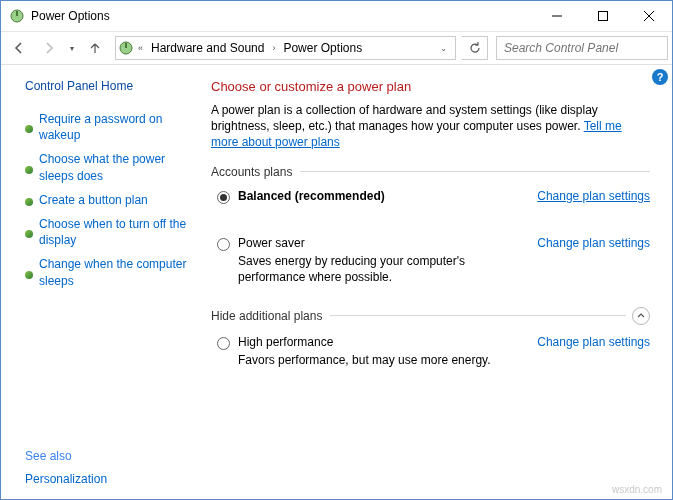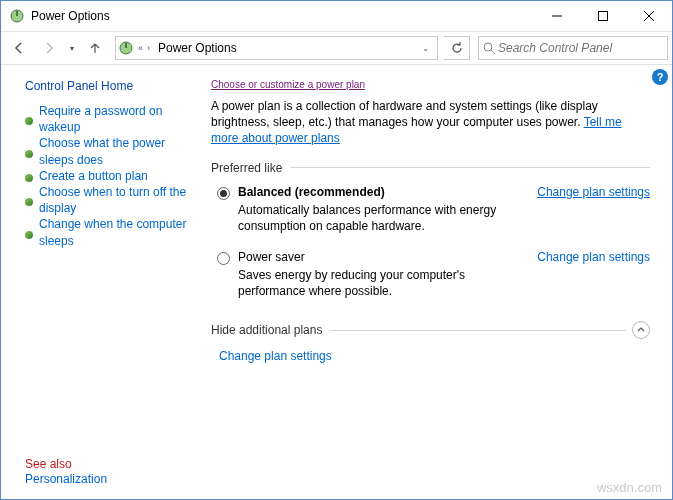--- a/index.html
+++ b/index.html
@@ -51,59 +51,60 @@
     align-items: center;
     padding: 0 2px;
     gap: 4px;
     margin: 0 4px;
   }
   .address .crumb { padding: 0 4px; white-space: nowrap; }
   .address .sep { color: #555; font-size: 9px; }
   .address .addr-drop { margin-left:auto; color:#555; font-size:8px; padding:0 6px;}
   .refresh-btn { width: 26px; height: 24px; display:flex;align-items:center;justify-content:center;border:1px solid #ccc; border-left:none; margin-right:6px;}
   .search {
-    width: 190px;
+    width: 172px;
     height: 24px;
     border: 1px solid #ccc;
     display: flex;
     align-items: center;
     padding: 0 4px;
   }
   .search input {
     border: none; outline: none; flex: 1; font-size: 12px; font-style: italic; color: #777;
     background: transparent;
   }
   .body {
     flex: 1;
     display: flex;
     overflow: hidden;
   }
   .sidebar {
     width: 200px;
     padding: 14px 12px 12px 24px;
     display: flex;
     flex-direction: column;
+    gap: 8px;
   }
   .sidebar .home { color: #0a4aa6; margin-bottom: 10px;}
   .sidebar a.link { color: #0066cc; text-decoration: none; line-height: 1.35; display:block;}
   .sidebar .item { display:flex; gap:6px;align-items:center; }
   .sidebar .bullet { width:8px; height:8px; border-radius:50%; background:linear-gradient(135deg,#8bc34a,#2e7d32); margin-top:4px; flex:0 0 8px;}
-  .sidebar .see-also { margin-top: auto; color:#b91c1c; }
+  .sidebar .see-also { margin-top: auto; color:#3b82f6; }
   .sidebar .see-link { color:#444; }
   .main {
     flex: 1;
     padding: 14px 22px 10px 10px;
     position: relative;
   }
   .help-icon {
     position:absolute; top:4px; right:4px; width:16px;height:16px;border-radius:50%;
     background:#1979ca;color:#fff;display:flex;align-items:center;justify-content:center;
     font-size:11px;font-weight:bold;
   }
-  h1.heading { font-size: 10px; color: #701a75; font-weight: normal; margin: 0 0 8px 0; text-decoration: underline;}
+  h1.heading { font-size: 13px; color: #b91c1c; font-weight: normal; margin: 0 0 8px 0;}
   .desc { line-height: 1.35; }
   .desc a { color:#0066cc; text-decoration: underline; }
   .section-head {
     display:flex; align-items:center; margin-top:14px; color:#333;
   }
   .section-head .label { white-space:nowrap; }
   .section-head .line { flex:1; height:1px; background:#d6d6d6; margin-left:8px;}
   .section-head .expander {
     width:18px;height:18px;border:1px solid #b8b8b8;border-radius:50%;
     display:flex;align-items:center;justify-content:center;font-size:9px;color:#555;margin-left:6px;
@@ -113,21 +114,21 @@
   .plan-left { flex:1; display:flex; }
   .radio {
     width:13px;height:13px;border:1px solid #666;border-radius:50%;margin:2px 8px 0 6px;
     flex:0 0 13px; display:flex;align-items:center;justify-content:center;
   }
   .radio.selected::after { content:""; width:7px;height:7px;border-radius:50%;background:#333;}
   .plan-name { font-weight:bold; }
   .plan-desc { margin-top:3px; line-height:1.35;}
   .plan-link { color:#0066cc; text-decoration:none; white-space:nowrap; margin-left:8px;}
   .plan-link.underlined { text-decoration: underline; }
-  .watermark { position:absolute; bottom:4px; right:10px; color:#c9c9c9; font-size:13px;}
+  .watermark { position:absolute; bottom:4px; right:10px; color:#c9c9c9; font-size:10px;}
   svg { display:block; }
 </style>
 </head>
 <body>
 
 <div class="titlebar">
   <span class="title-icon">
     <svg viewBox="0 0 16 16">
         <circle cx="8" cy="8" r="6" fill="#9bd08a" stroke="#4a7a3a"></circle>
         <rect x="7" y="3" width="2" height="5" fill="#4a7a3a"></rect>
@@ -172,20 +173,21 @@
   </div>
 
   <div class="address">
     <span>
       <svg width="16" height="16" viewBox="0 0 16 16">
           <circle cx="8" cy="8" r="6" fill="#9bd08a" stroke="#4a7a3a"></circle>
           <rect x="7" y="3" width="2" height="5" fill="#4a7a3a"></rect>
         </svg>
     </span>
     <span class="sep">«</span>
+    <span class="crumb">Hardware and Sound</span>
     <span class="sep">›</span>
     <span class="crumb">Power Options</span>
     <span class="addr-drop">⌄</span>
   </div>
   <div class="refresh-btn">
     <svg width="14" height="14" viewBox="0 0 14 14">
         <path d="M11 7a4 4 0 1 1-1.2-2.8" fill="none" stroke="#555" stroke-width="1.2"></path>
         <path d="M10 1 L10 4 L7 4" fill="none" stroke="#555" stroke-width="1.2"></path>
       </svg>
   </div>
@@ -231,36 +233,35 @@
 
   <div class="main">
     <div class="help-icon">?</div>
 
     <h1 class="heading">Choose or customize a power plan</h1>
     <div class="desc">
       <span>A power plan is a collection of hardware and system settings (like display brightness, sleep, etc.) that manages how your computer uses power. </span><a>Tell me more about power plans</a>
     </div>
 
     <div class="section-head">
-      <span class="label">Preferred like</span>
+      <span class="label">Accounts plans</span>
       <span class="line"></span>
     </div>
 
     <div class="plan">
       <div class="plan-left">
         <div class="radio selected"></div>
         <div>
           <div class="plan-name">Balanced (recommended)</div>
-          <div class="plan-desc">Automatically balances performance with energy consumption on capable hardware.</div>
         </div>
       </div>
       <a class="plan-link underlined">Change plan settings</a>
     </div>
 
-    <div class="plan" style="margin-top:16px">
+    <div class="plan" style="margin-top:32px">
       <div class="plan-left">
         <div class="radio"></div>
         <div>
           <div>Power saver</div>
           <div class="plan-desc">Saves energy by reducing your computer's performance where possible.</div>
         </div>
       </div>
       <a class="plan-link">Change plan settings</a>
     </div>
 
@@ -268,18 +269,25 @@
       <span class="label">Hide additional plans</span>
       <span class="line"></span>
       <span class="expander">
         <svg width="8" height="8">
             <path d="M1 5 L4 2 L7 5" fill="none" stroke="#555" stroke-width="1.2"></path>
           </svg>
       </span>
     </div>
 
     <div class="plan">
+      <div class="plan-left">
+        <div class="radio"></div>
+        <div>
+          <div>High performance</div>
+          <div class="plan-desc">Favors performance, but may use more energy.</div>
+        </div>
+      </div>
       <a class="plan-link">Change plan settings</a>
     </div>
 
     <div class="watermark">wsxdn.com</div>
   </div>
 </div>
 
 </body></html>

